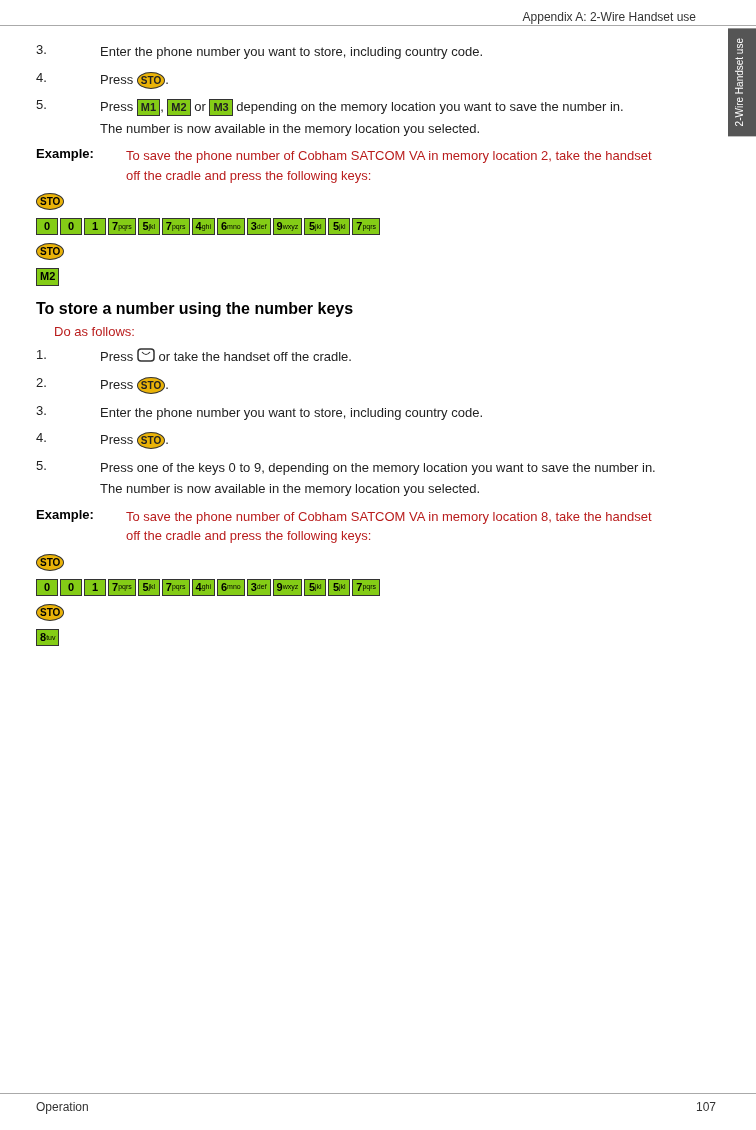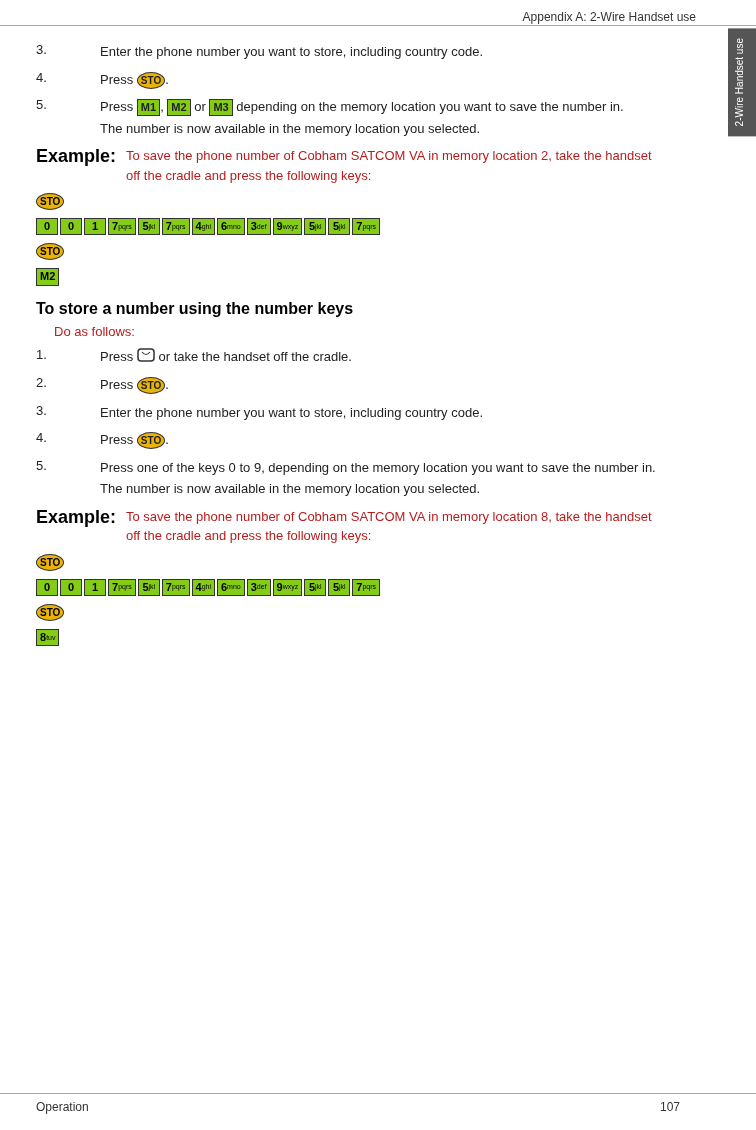--- a/index.html
+++ b/index.html
@@ -111,21 +111,21 @@
     }
 
     .example-block {
       display: flex;
       margin-top: 8px;
       margin-bottom: 6px;
     }
 
     .example-label {
       font-weight: bold;
-      font-size: 18px;
+      font-size: 13px;
       min-width: 90px;
     }
 
     .example-text {
       font-size: 13px;
       color: #b91c1c;
       line-height: 1.5;
     }
 
     .keys-sequence {
@@ -153,21 +153,21 @@
       color: #b91c1c;
     }
 
     .page-footer {
       position: absolute;
       bottom: 10px;
       left: 0;
       right: 0;
       display: flex;
       justify-content: space-between;
-      padding: 6px 76px 6px 36px;
+      padding: 6px 40px 6px 36px;
       border-top: 1px solid #aaa;
       font-size: 12px;
       color: #333;
     }
   </style>
 </head>
 <body>
 
 <div class="page-header">
   <span>Appendix A:  2-Wire Handset use</span>

